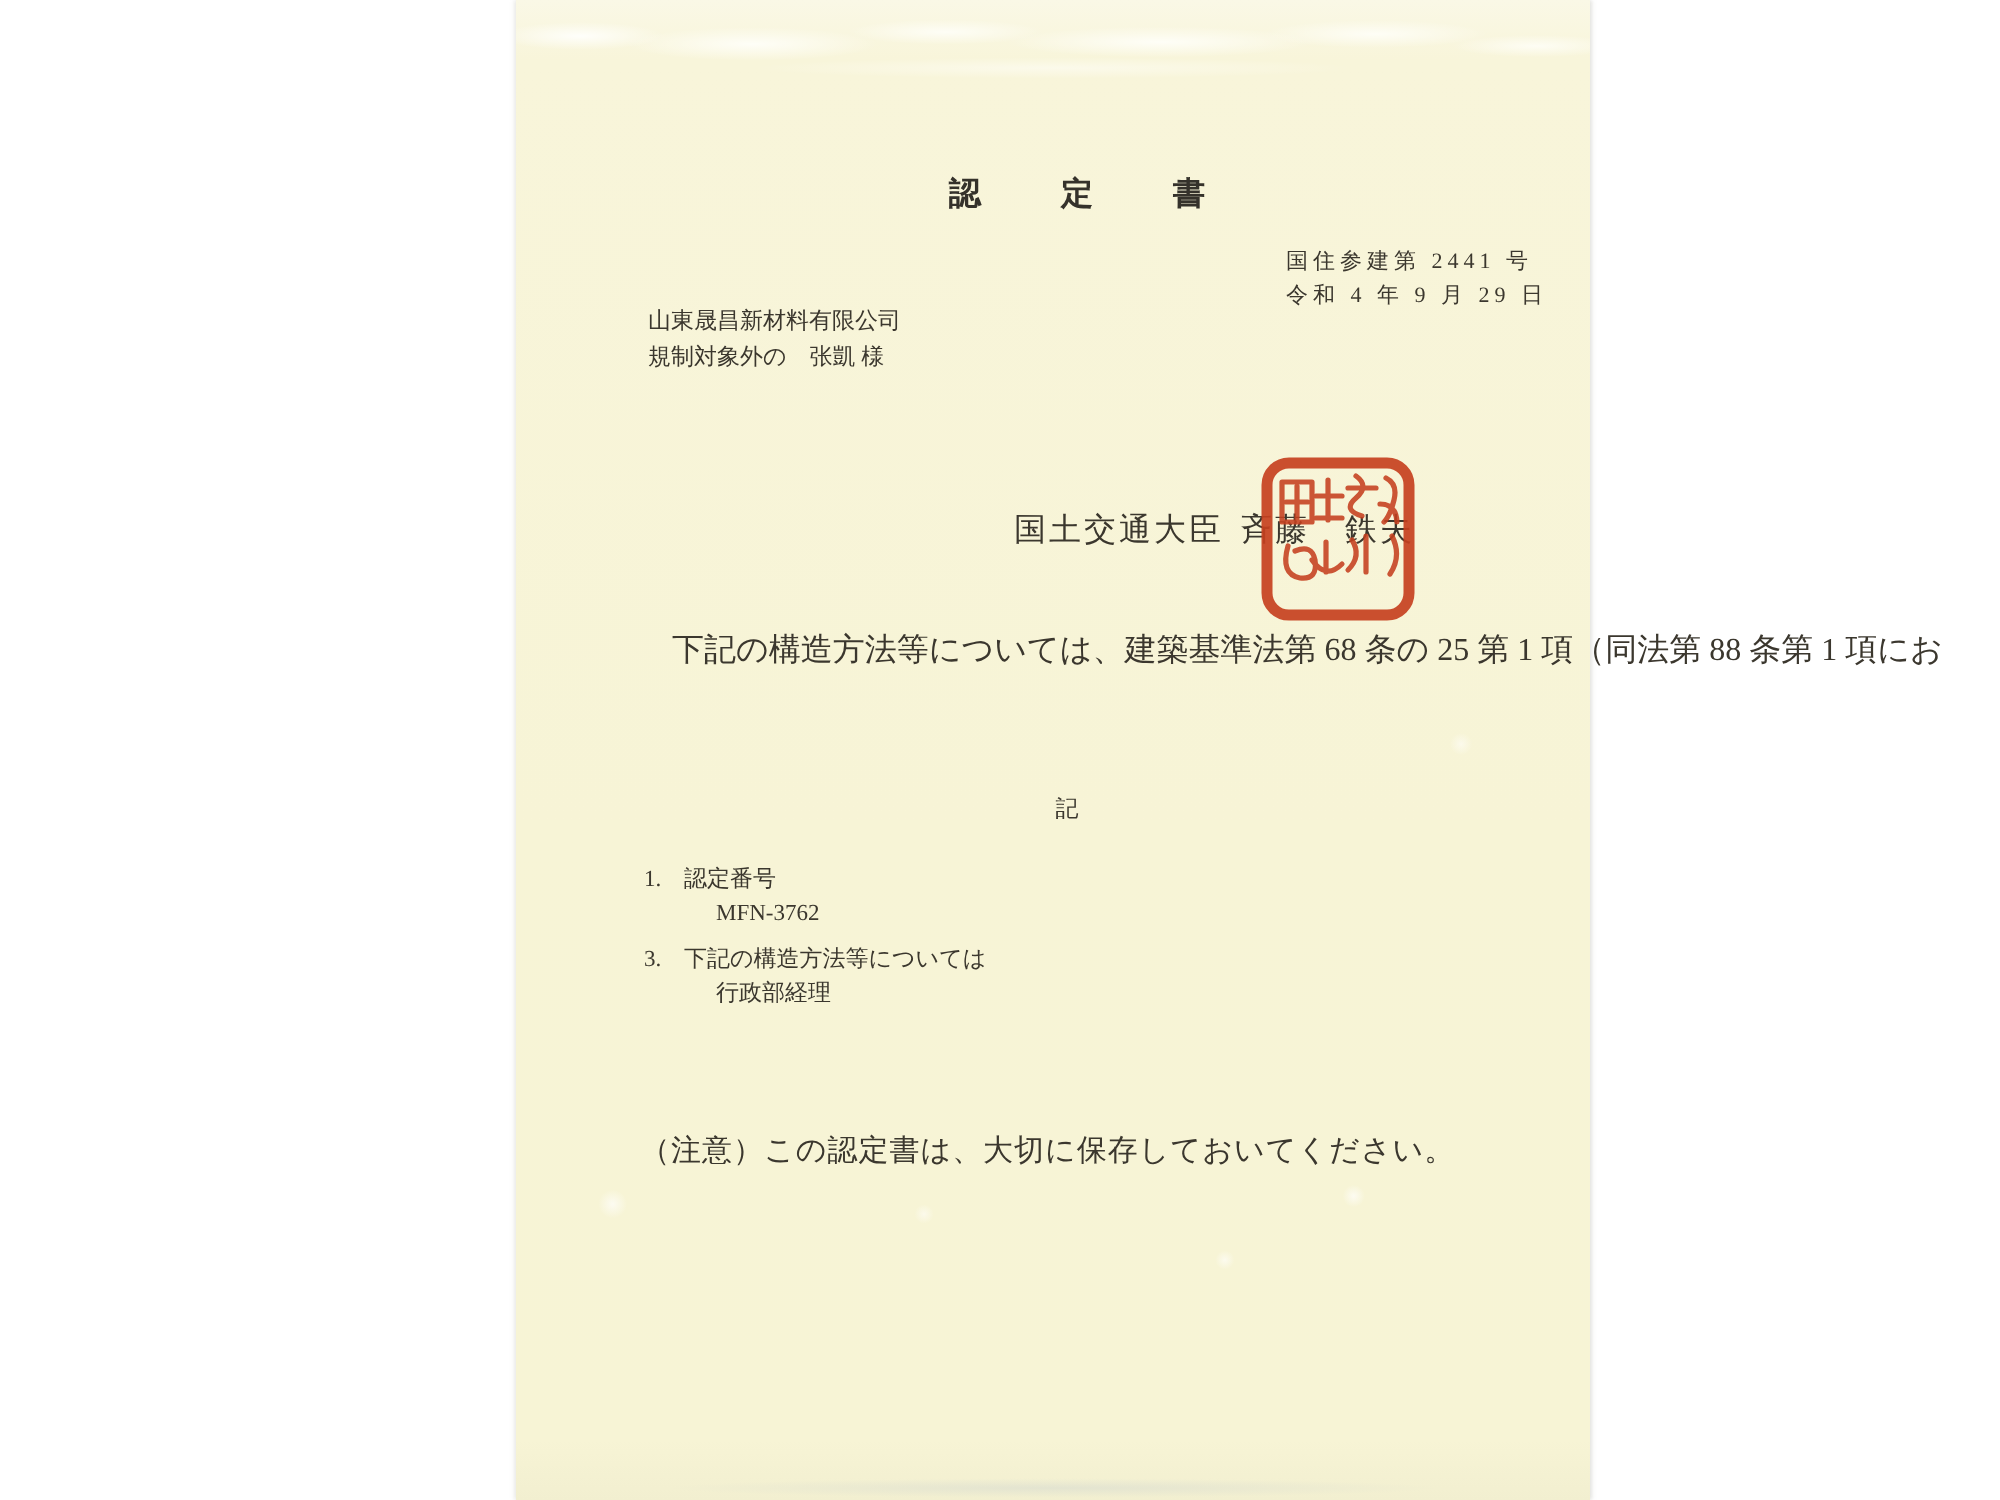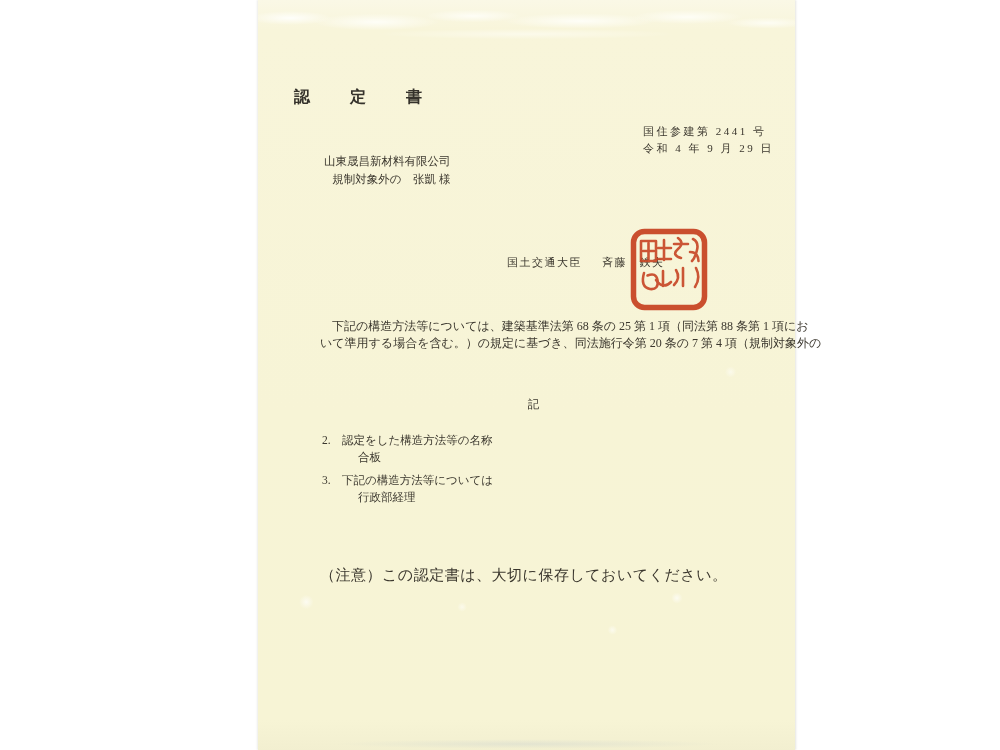--- a/index.html
+++ b/index.html
@@ -26,41 +26,40 @@
       radial-gradient(ellipse 60px 8px  at 95% 23px, rgba(255,255,250,.8), transparent 70%),
       radial-gradient(ellipse 200px 7px at 50% 34px, rgba(253,252,242,.7), transparent 75%),
       radial-gradient(circle 7px at 78% 598px, rgba(253,252,244,.9), transparent 80%),
       radial-gradient(circle 6px at 66% 630px, rgba(253,252,244,.8), transparent 80%),
       radial-gradient(circle 9px at 9% 602px,  rgba(253,252,244,.9), transparent 80%),
       radial-gradient(circle 6px at 38% 607px, rgba(253,252,244,.7), transparent 80%),
       radial-gradient(circle 7px at 88% 372px, rgba(253,252,244,.7), transparent 80%),
       radial-gradient(ellipse 240px 6px at 50% 744px, rgba(214,218,208,.55), transparent 80%);
   }
   .doc-title{
-    position:absolute;top:87px;left:0;width:100%;text-align:left;
+    position:absolute;top:87px;left:0;width:100%;text-align:center;
     font-size:16px;letter-spacing:12px;font-weight:bold;color:#35322b;
     padding-left:36px;box-sizing:border-box;
   }
   .ref-block{
     position:absolute;top:123px;left:345px;font-size:11px;line-height:17px;
     letter-spacing:2.5px;color:#3b372e;white-space:nowrap;margin-left:40px;
   }
   .addressee{
     position:absolute;top:152px;left:66px;font-size:11.5px;line-height:18px;color:#3b372e;
     white-space:nowrap;
-    text-align:right;
   }
   .minister-line{
-    position:absolute;top:255px;left:249px;font-size:11px;letter-spacing:1.5px;
-    display:flex;gap:20px;white-space:nowrap;color:#3b372e;
+    position:absolute;top:255px;left:249px;font-size:16px;letter-spacing:1.5px;
+    display:flex;gap:8px;white-space:nowrap;color:#3b372e;
   }
   .seal{position:absolute;top:228px;left:372px;width:78px;height:83px;}
   .body-par{
     position:absolute;top:318px;left:62px;width:402px;
-    font-size:12px;line-height:16.5px;color:#3b372e;
+    font-size:16px;line-height:16.5px;color:#3b372e;
   }
   .body-par div{white-space:pre;}
   .ki{
     position:absolute;top:397px;left:0;width:100%;text-align:center;
     font-size:11.5px;padding-left:14px;box-sizing:border-box;color:#3b372e;
   }
   .items{position:absolute;top:432px;left:64px;font-size:11.5px;color:#3b372e;}
   .item{margin-bottom:6px;line-height:17px;}
   .item .lbl{white-space:pre;}
   .item .num{display:inline-block;width:20px;}
@@ -108,29 +107,28 @@
             <path d="M48 10 q7 5 0 11 q-7 6 3 9 M44 16 h14"></path>
             <path d="M46 42 q5 8 -2 15 M53 40 v18"></path>
             <path d="M63 11 q6 3 4 11 q-2 8 -5 11 M66 40 q5 10 -1 19 M60 24 q8 0 8.5 9"></path>
           </g>
         </g>
       </svg>
     </div>
 
     <div class="body-par">
       <div>　下記の構造方法等については、建築基準法第 68 条の 25 第 1 項（同法第 88 条第 1 項にお</div>
-      <div>いて準用する場合を含む。）の規定に基づき、同法施行令第 20 条の 7 第 4 項（規制対象外の</div>
     </div>
 
     <div class="ki">記</div>
 
     <div class="items">
       <div class="item">
-        <div class="lbl"><span class="num">2.</span><span>認定をした構造方法等の名称</span></div>
-        <div class="val">合板</div>
+        <div class="lbl"><span class="num">1.</span><span>認定番号</span></div>
+        <div class="val">MFN-3762</div>
       </div>
       <div class="item">
         <div class="lbl"><span class="num">3.</span><span>下記の構造方法等については</span></div>
         <div class="val">行政部経理</div>
       </div>
     </div>
 
     <div class="note">（注意）この認定書は、大切に保存しておいてください。</div>
   </div>
 </div>

